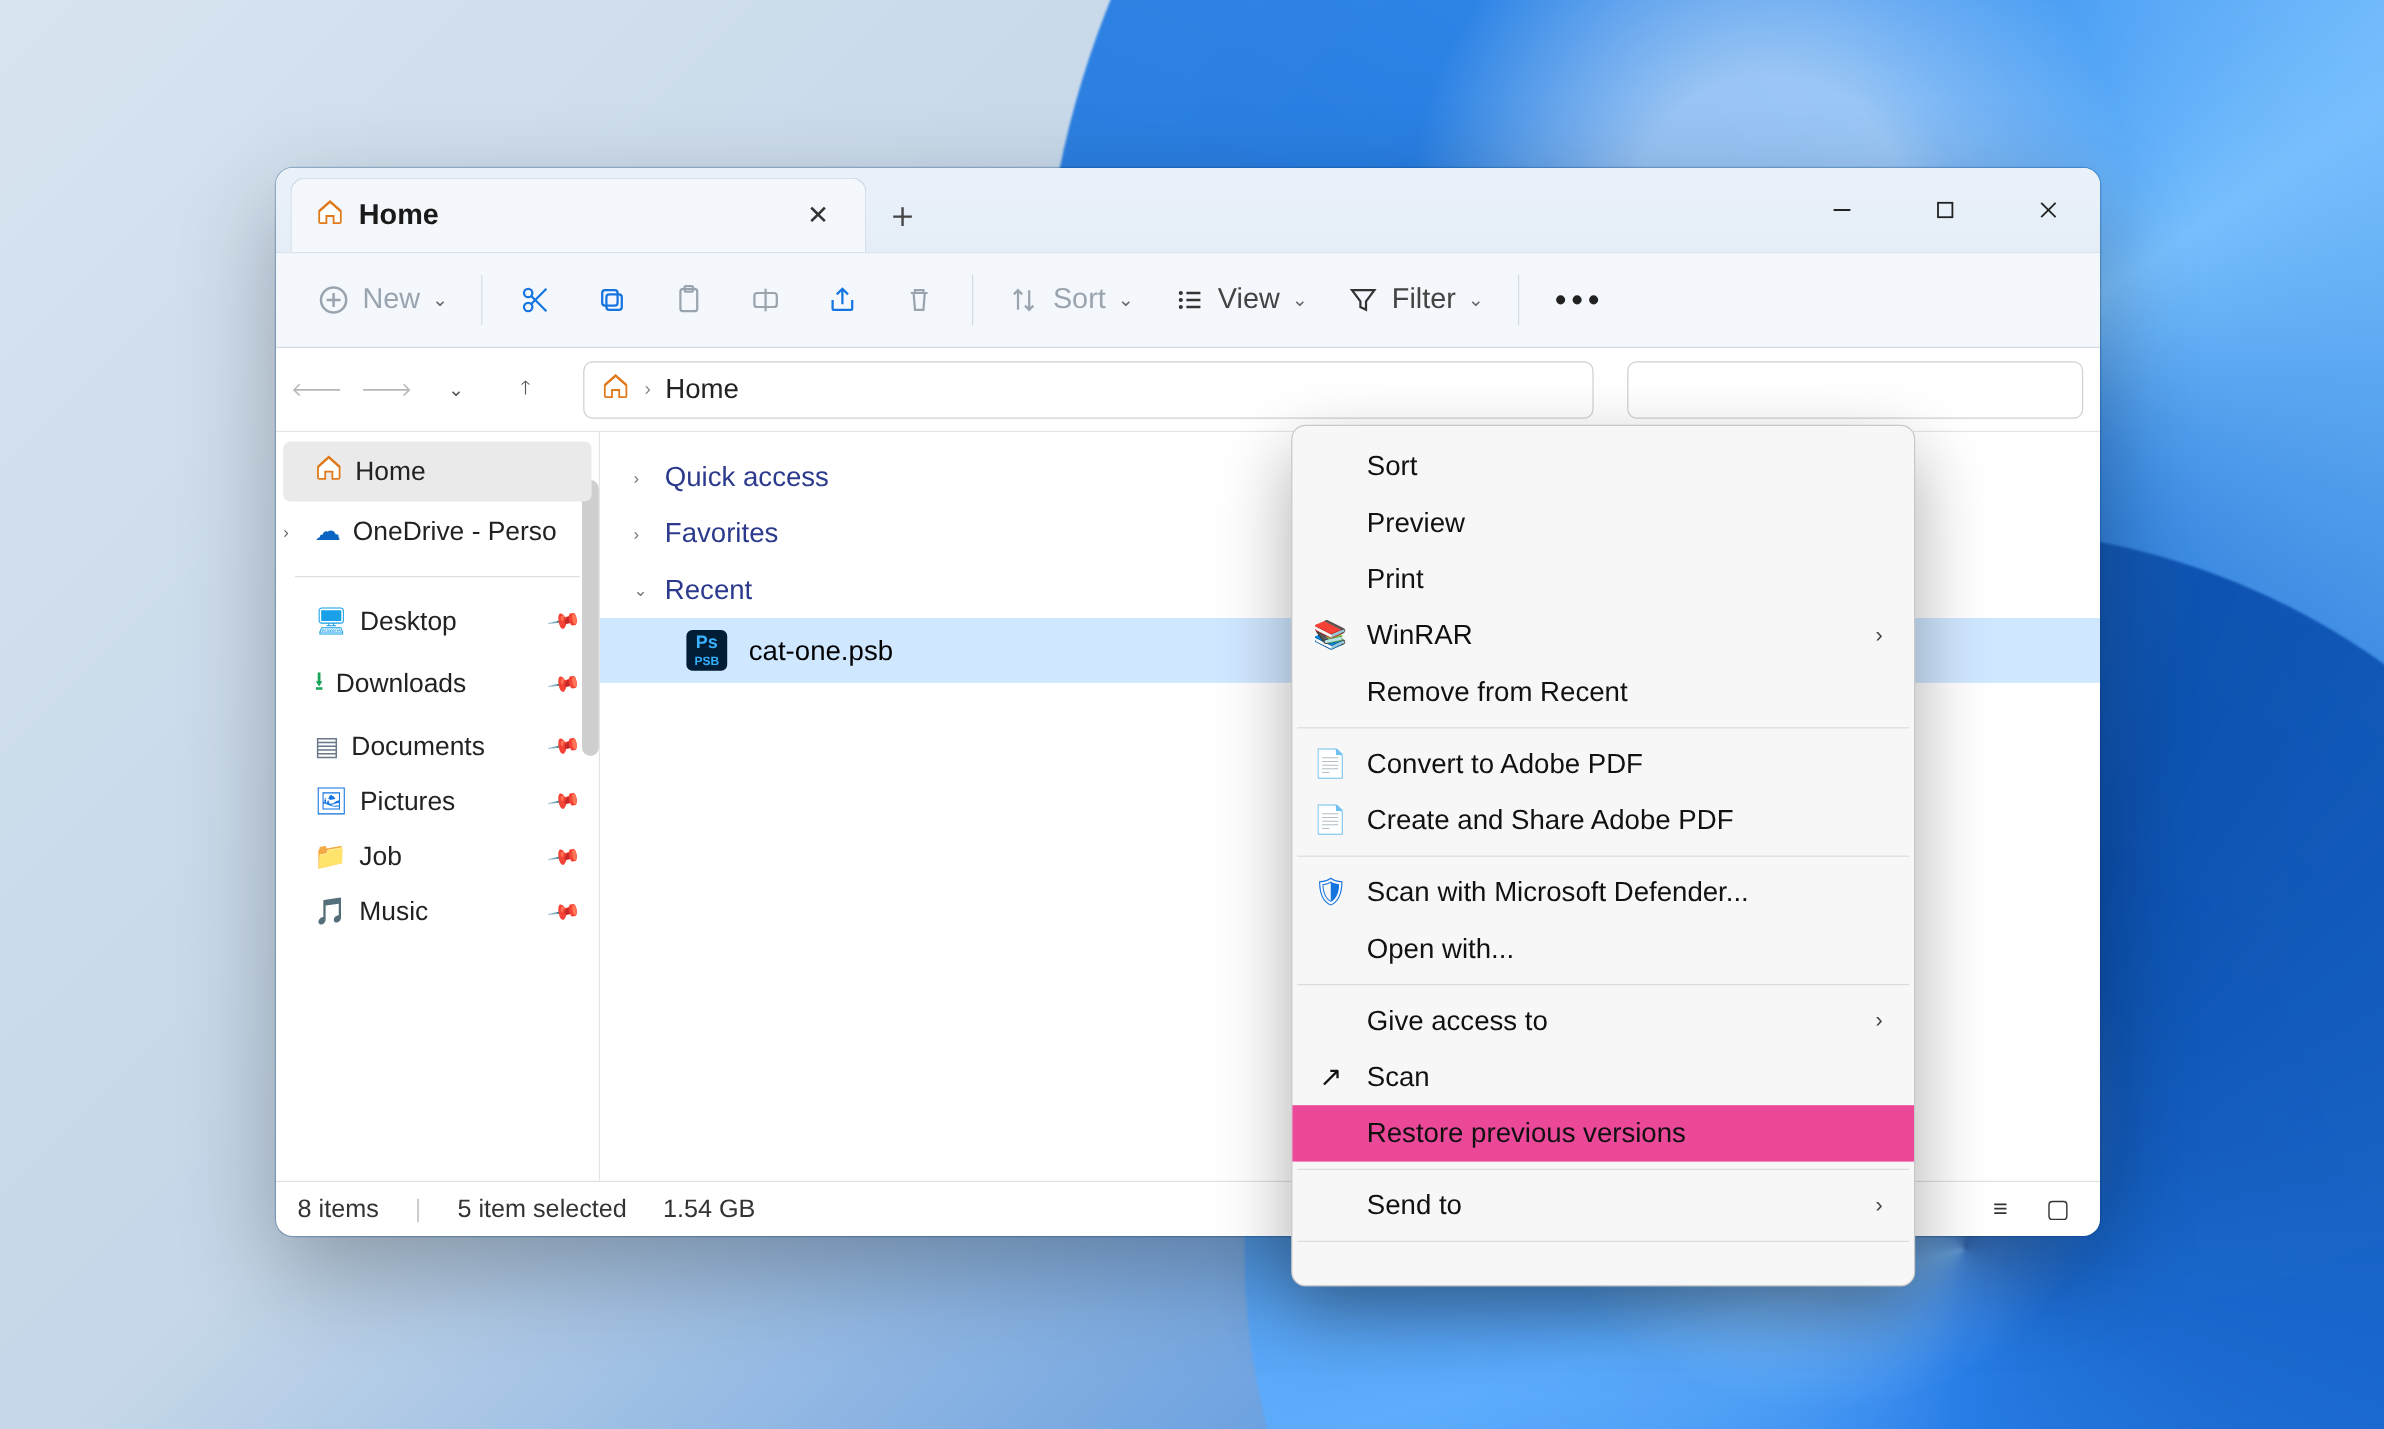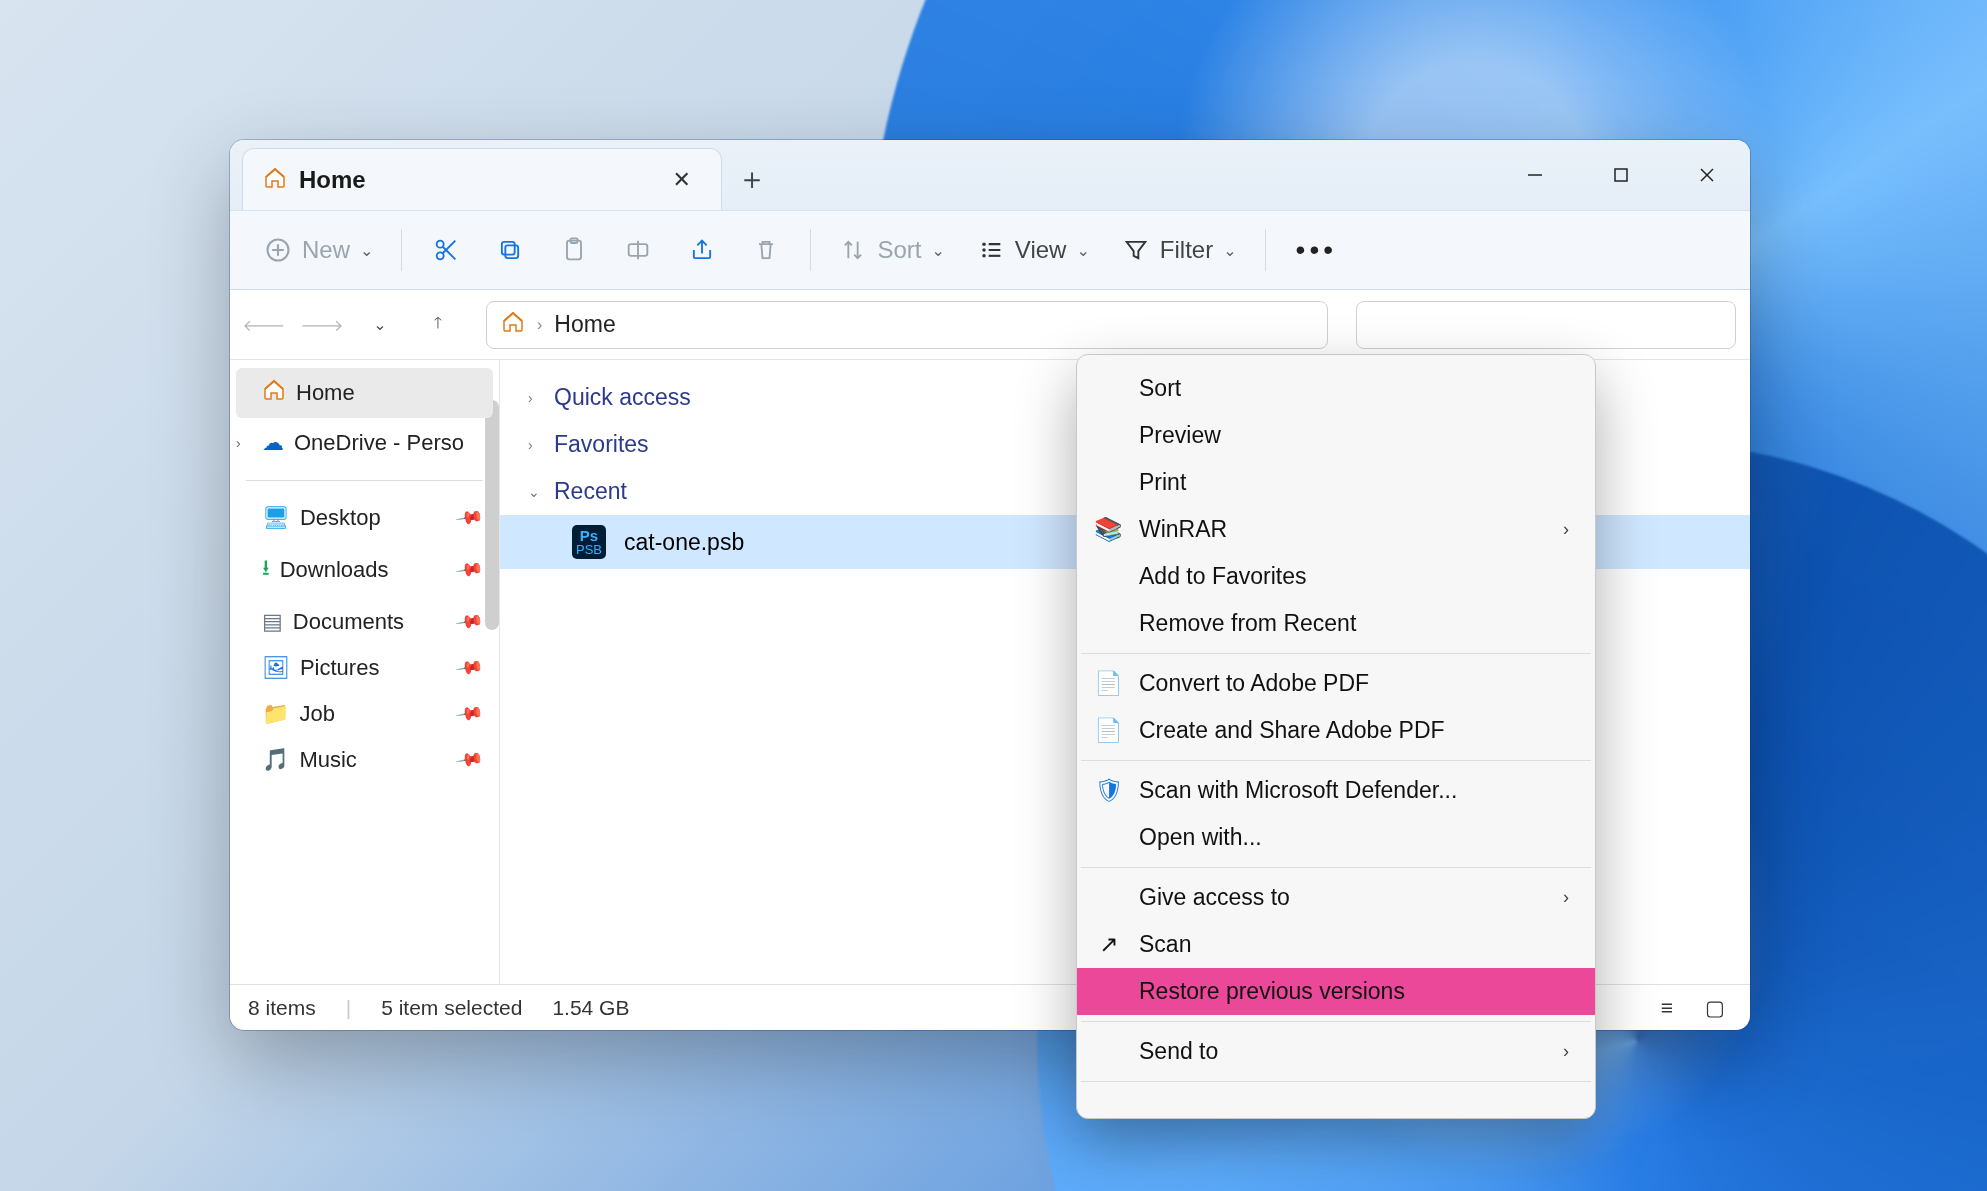--- a/index.html
+++ b/index.html
@@ -60,21 +60,21 @@
   .side-item.selected { background:#eaeaea; border-radius:6px; margin:2px 6px; padding-left:26px;}
   .side-item .expand { position:absolute; left:6px; font-size:14px; color:#666;}
   .side-item .pin { position:absolute; right:18px; color:#9a9a9a; font-size:18px; transform:rotate(35deg);}
   .side-divider { height:1px; background:#ddd; margin:14px 16px;}
   .home-ico svg{width:24px;height:24px;}
   .content { flex:1; padding:14px 0 0 0; position:relative; overflow:hidden;}
   .section { display:flex; align-items:center; gap:10px; padding:10px 28px; font-size:23px; color:#2b3a8c;}
   .section .chev{color:#777; font-size:14px; width:16px;}
   .file-row { display:flex; align-items:center; gap:18px; padding:10px 28px 10px 72px; font-size:23px;
     background:#cfe7ff;}
-  .file-row .psb { width:34px;height:34px; background:#001d36; border-radius:5px; display:flex; align-items:center; justify-content:center; color:#34b0ff; font-size:13px; font-weight:400; position:relative;}
+  .file-row .psb { width:34px;height:34px; background:#001d36; border-radius:5px; display:flex; align-items:center; justify-content:center; color:#34b0ff; font-size:10px; font-weight:700; position:relative;}
   .file-row .psb::before{content:"Ps"; color:#3ab1ff; font-size:15px; font-weight:700; position:absolute; top:2px;}
   .file-row .psb span{position:absolute; bottom:2px;}
 
   .statusbar { height:46px; border-top:1px solid #e0e0e0; display:flex; align-items:center; gap:30px;
     padding:0 18px; font-size:21px; color:#333;}
   .statusbar .viewbtns{ margin-left:auto; display:flex; gap:14px;}
   .statusbar .viewbtns div{ width:34px;height:28px; display:flex; align-items:center; justify-content:center; border:1px solid transparent;}
 
   .ctxmenu {
     position:absolute; left:1076px; top:354px; width:520px;
@@ -321,23 +321,20 @@
     </div>
   <div class="ctxitem">
       <span>Print</span>
     </div>
   <div class="ctxitem">
     <span class="lefticon">📚</span>
     <span>WinRAR</span>
     <span class="subarrow">›</span>
   </div>
   <div class="ctxitem">
-      <span>Add to Favorites</span>
-    </div>
-  <div class="ctxitem">
       <span>Remove from Recent</span>
     </div>
   <div class="ctxsep"></div>
   <div class="ctxitem">
     <span class="lefticon" style="color:#d33">📄</span>
     <span>Convert to Adobe PDF</span>
   </div>
   <div class="ctxitem">
     <span class="lefticon" style="color:#d33">📄</span>
     <span>Create and Share Adobe PDF</span>

